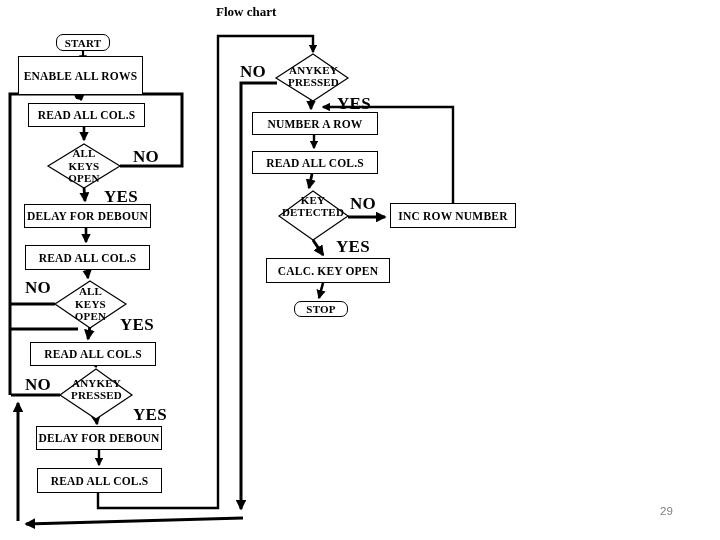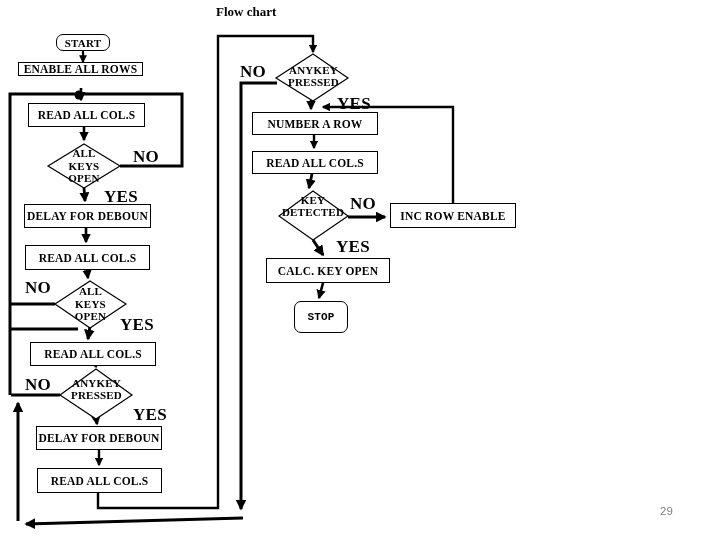--- a/index.html
+++ b/index.html
@@ -71,33 +71,33 @@
     <path d="M323,283 L319,298" stroke="#000" stroke-width="2.6" fill="none" marker-end="url(#ah)"></path>
 
     <polygon points="84,144 120,166 84,188 48,166" fill="#fff" stroke="#000" stroke-width="1.2"></polygon>
     <polygon points="90,281 126,304 90,328 55,304" fill="#fff" stroke="#000" stroke-width="1.2"></polygon>
     <polygon points="96,369 132,395 96,419 60,395" fill="#fff" stroke="#000" stroke-width="1.2"></polygon>
     <polygon points="313,54 348,78 313,101 276,78" fill="#fff" stroke="#000" stroke-width="1.2"></polygon>
     <polygon points="313,191 348,216 313,240 279,216" fill="#fff" stroke="#000" stroke-width="1.2"></polygon>
   </svg>
 
   <div class="node rounded" style="left:56px;top:34px;width:54px;height:17px;">START</div>
-  <div class="node" style="left:18px;top:62px;width:125px;height:14px;">ENABLE ALL ROWS</div>
+  <div class="node" style="left:18px;top:56px;width:125px;height:39px;">ENABLE ALL ROWS</div>
   <div class="node" style="left:28px;top:103px;width:117px;height:24px;">READ ALL COL.S</div>
   <div class="node" style="left:24px;top:204px;width:127px;height:24px;">DELAY FOR DEBOUN</div>
   <div class="node" style="left:25px;top:245px;width:125px;height:25px;">READ ALL COL.S</div>
   <div class="node" style="left:30px;top:342px;width:126px;height:24px;">READ ALL COL.S</div>
   <div class="node" style="left:36px;top:426px;width:126px;height:24px;">DELAY FOR DEBOUN</div>
   <div class="node" style="left:37px;top:468px;width:125px;height:25px;">READ ALL COL.S</div>
 
   <div class="node" style="left:252px;top:112px;width:126px;height:23px;">NUMBER A ROW</div>
   <div class="node" style="left:252px;top:151px;width:126px;height:23px;">READ ALL COL.S</div>
-  <div class="node" style="left:390px;top:203px;width:126px;height:25px;">INC ROW ENABLE</div>
+  <div class="node" style="left:390px;top:203px;width:126px;height:25px;">INC ROW NUMBER</div>
   <div class="node" style="left:266px;top:258px;width:124px;height:25px;">CALC. KEY OPEN</div>
-  <div class="node rounded" style="left:294px;top:301px;width:54px;height:32px;font-family:Liberation Mono, monospace;">STOP</div>
+  <div class="node rounded" style="left:294px;top:301px;width:54px;height:16px;">STOP</div>
 
   <div class="dtext" style="left:58px;top:145px;width:52px;height:42px;">ALL KEYS OPEN</div>
   <div class="dtext" style="left:64px;top:283px;width:53px;height:42px;">ALL KEYS OPEN</div>
   <div class="dtext" style="left:60px;top:375px;width:73px;height:28px;">ANYKEY PRESSED</div>
   <div class="dtext" style="left:277px;top:62px;width:73px;height:28px;">ANYKEY PRESSED</div>
   <div class="dtext" style="left:275px;top:192px;width:76px;height:28px;">KEY DETECTED</div>
 
   <div class="branch" style="left:133px;top:147px;">NO</div>
   <div class="branch" style="left:104px;top:187px;">YES</div>
   <div class="branch" style="left:25px;top:278px;">NO</div>

